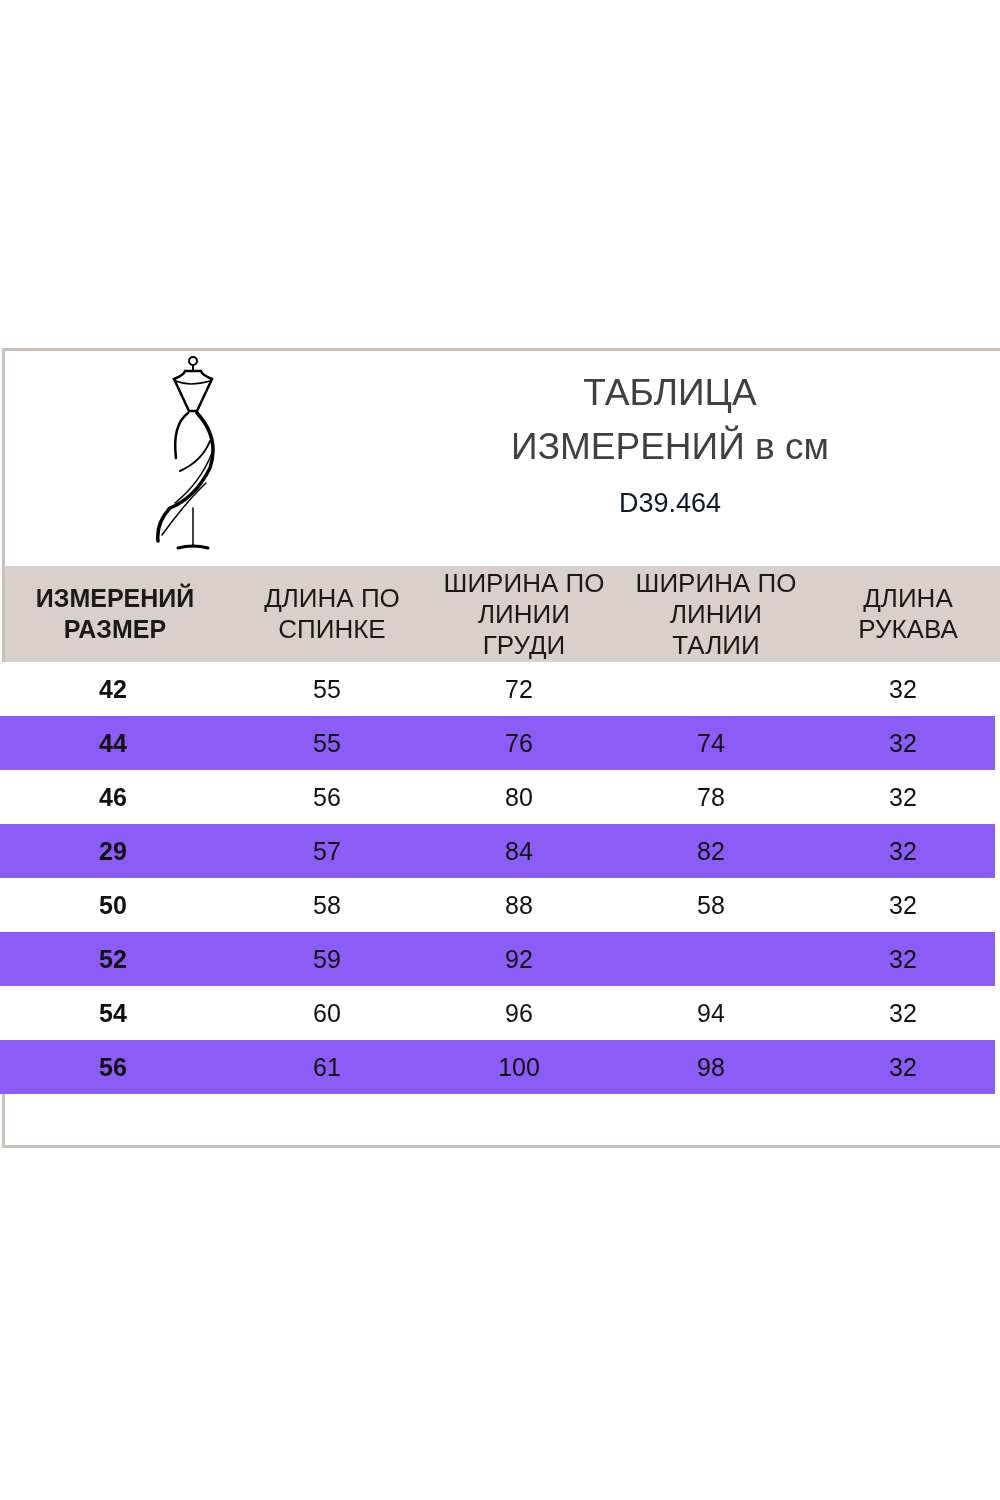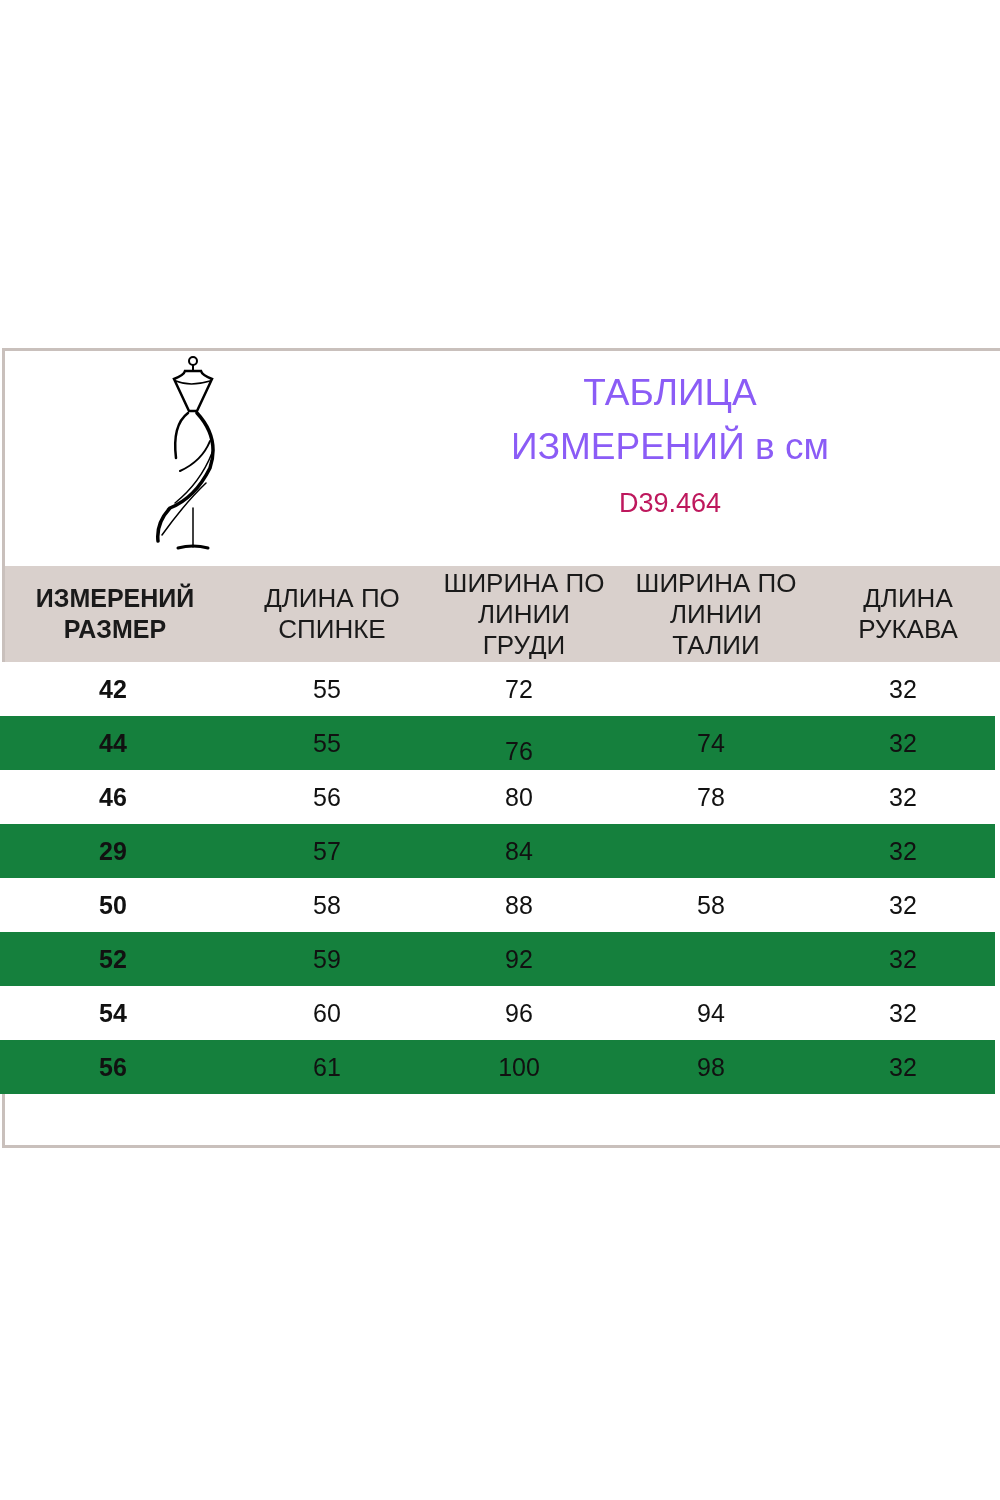--- a/index.html
+++ b/index.html
@@ -9,38 +9,38 @@
       font-family: "Liberation Sans", sans-serif; color: #111;
     }
     .frame {
       position: absolute; left: 2px; top: 348px; width: 1000px; height: 800px;
       border-top: 3px solid #c9c0bc; border-left: 3px solid #c9c0bc;
       border-bottom: 3px solid #c9c0bc; box-sizing: border-box; background: #fff;
     }
     .mannequin { position: absolute; left: 140px; top: 353px; width: 96px; height: 200px; }
     .title {
       position: absolute; left: 470px; width: 400px; text-align: center;
-      font-size: 37px; line-height: 54px; top: 366px; color: #8b5cf6;
+      font-size: 37px; line-height: 54px; top: 366px; color: #404040;
     }
     .sku {
       position: absolute; left: 470px; width: 400px; text-align: center;
-      font-size: 27px; top: 488px; color: #be185d;
+      font-size: 27px; top: 488px; color: #0f172a;
     }
     .header-band {
       position: absolute; left: 5px; top: 566px; width: 995px; height: 96px;
       background: #d9d0cc;
     }
     .hcell {
       position: absolute; top: 566px; height: 96px; display: flex;
       align-items: center; justify-content: center; text-align: center;
       font-size: 26px; line-height: 31px; color: #1a1a1a;
     }
     .hcell.bold { font-weight: bold; font-size: 25px; }
     .row { position: absolute; left: 0; width: 995px; height: 54px; }
-    .row.alt { background: #15803d; }
+    .row.alt { background: #8b5cf6; }
     .row.plain { background: #ffffff; }
     .cell {
       position: absolute; top: 0; height: 54px; line-height: 54px;
       text-align: center; font-size: 25px; color: #111;
     }
     .cell.bold { font-weight: bold; }
   </style>
 </head>
 <body>
 
@@ -106,35 +106,36 @@
 <div id="rows">
     <div class="row plain" style="top: 662px;">
       <div class="cell bold" style="left: 33px; width: 160px;">42</div>
       <div class="cell" style="left: 247px; width: 160px;">55</div>
       <div class="cell" style="left: 439px; width: 160px;">72</div>
       <div class="cell" style="left: 823px; width: 160px;">32</div>
     </div>
     <div class="row alt" style="top: 716px;">
       <div class="cell bold" style="left: 33px; width: 160px;">44</div>
       <div class="cell" style="left: 247px; width: 160px;">55</div>
-      <div class="cell" style="left: 439px; width: 160px; margin-top: 8px;">76</div>
+      <div class="cell" style="left: 439px; width: 160px;">76</div>
       <div class="cell" style="left: 631px; width: 160px;">74</div>
       <div class="cell" style="left: 823px; width: 160px;">32</div>
     </div>
     <div class="row plain" style="top: 770px;">
       <div class="cell bold" style="left: 33px; width: 160px;">46</div>
       <div class="cell" style="left: 247px; width: 160px;">56</div>
       <div class="cell" style="left: 439px; width: 160px;">80</div>
       <div class="cell" style="left: 631px; width: 160px;">78</div>
       <div class="cell" style="left: 823px; width: 160px;">32</div>
     </div>
     <div class="row alt" style="top: 824px;">
       <div class="cell bold" style="left: 33px; width: 160px;">29</div>
       <div class="cell" style="left: 247px; width: 160px;">57</div>
       <div class="cell" style="left: 439px; width: 160px;">84</div>
+      <div class="cell" style="left: 631px; width: 160px;">82</div>
       <div class="cell" style="left: 823px; width: 160px;">32</div>
     </div>
     <div class="row plain" style="top: 878px; text-decoration: underline;">
       <div class="cell bold" style="left: 33px; width: 160px;">50</div>
       <div class="cell" style="left: 247px; width: 160px;">58</div>
       <div class="cell" style="left: 439px; width: 160px;">88</div>
       <div class="cell" style="left: 631px; width: 160px;">58</div>
       <div class="cell" style="left: 823px; width: 160px;">32</div>
     </div>
     <div class="row alt" style="top: 932px;">

